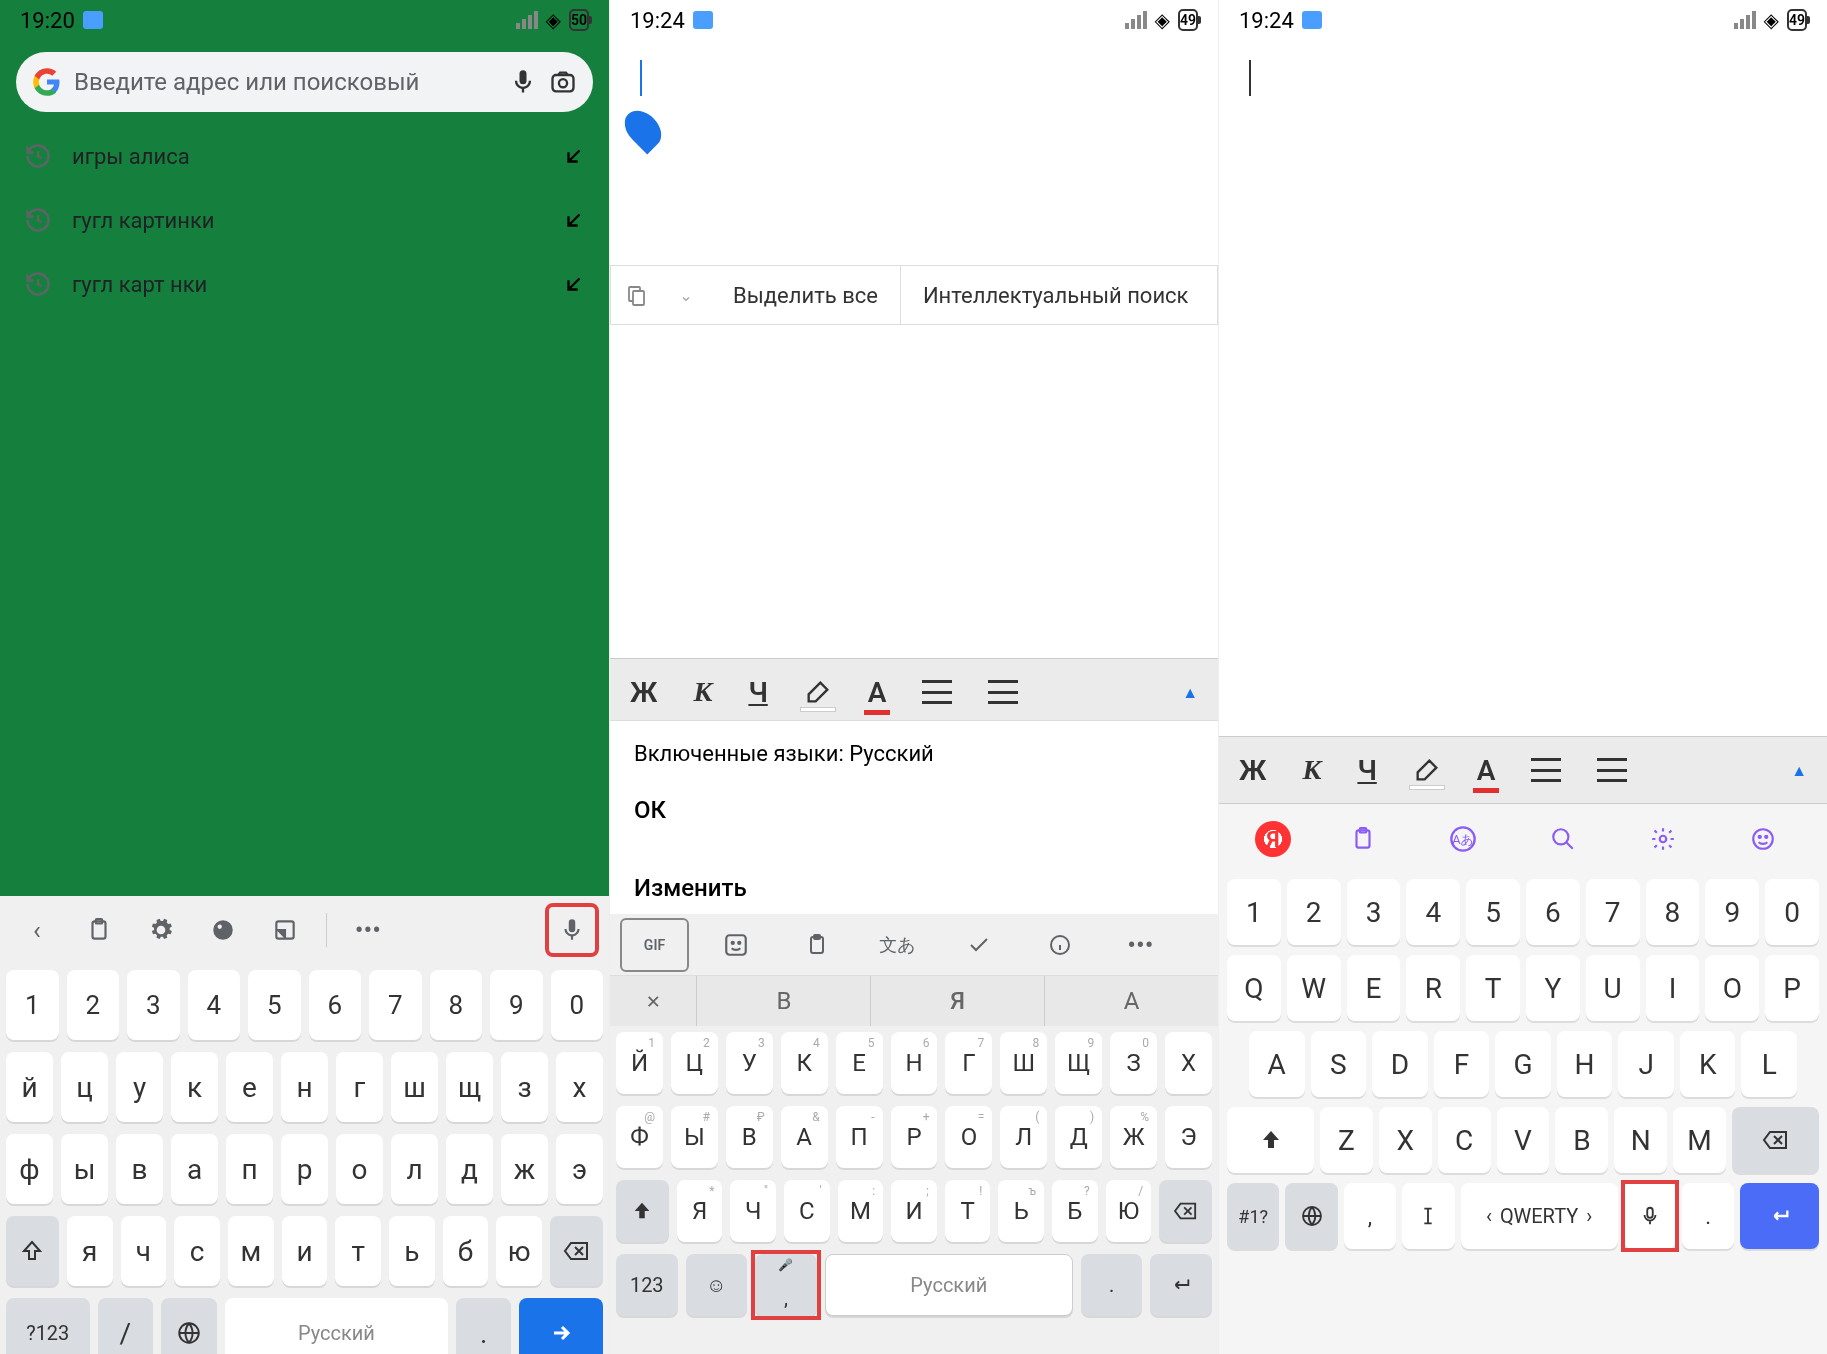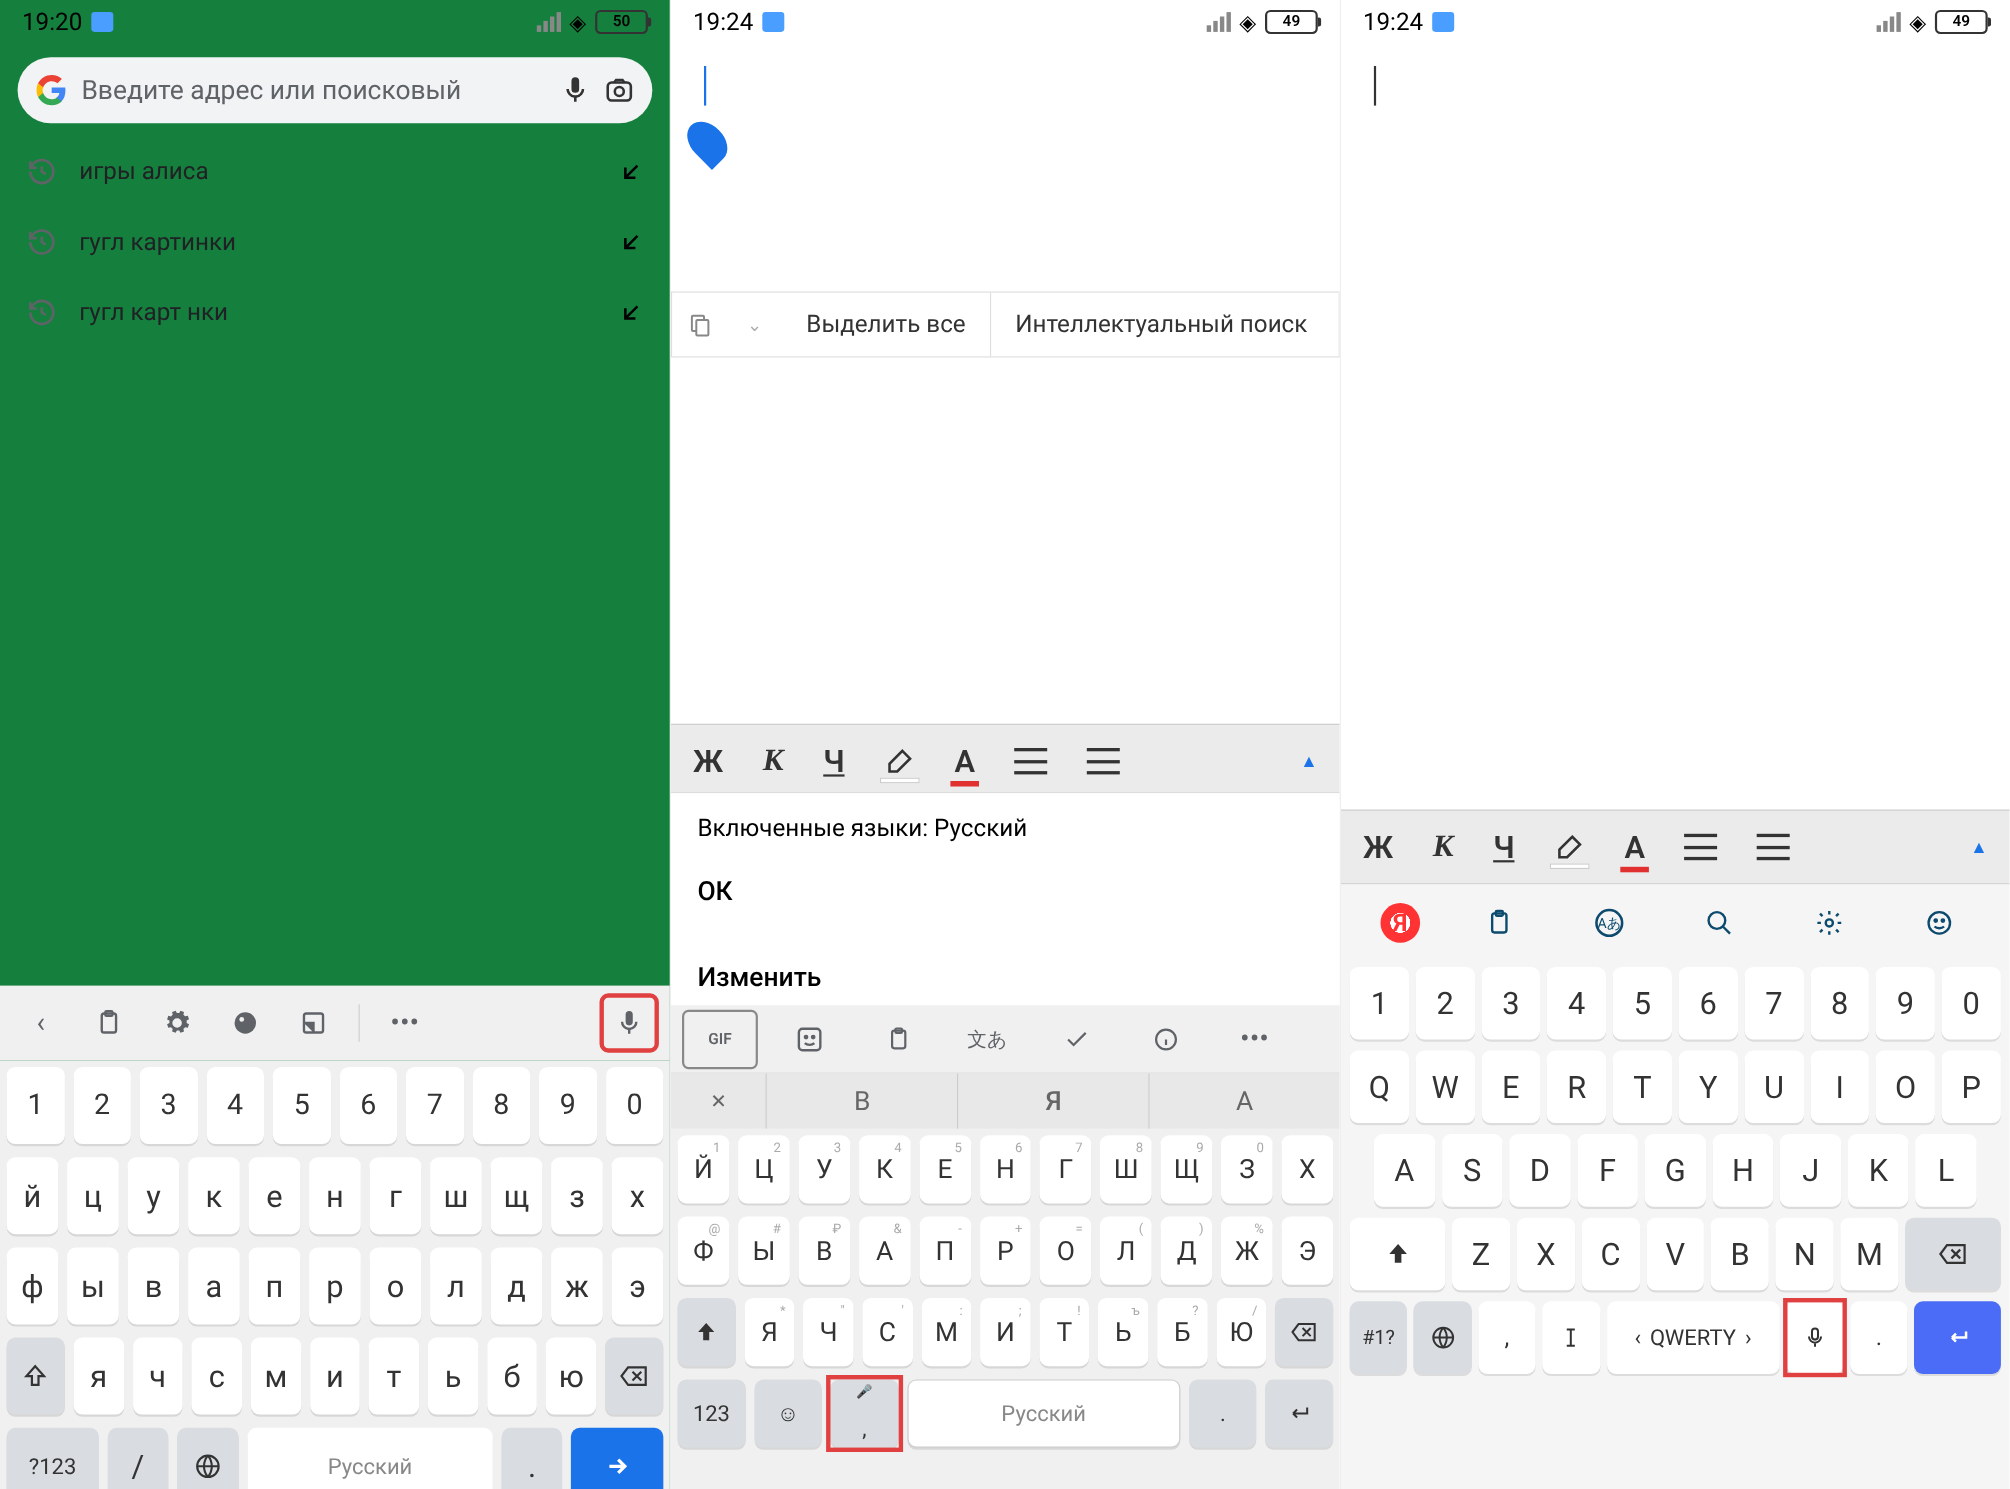--- a/index.html
+++ b/index.html
@@ -10,21 +10,21 @@
 .p3 { width: 609px; background: #fff; border-left: 1px solid #eee; }
 
 .status-bar { height: 40px; display: flex; align-items: center; justify-content: space-between; padding: 0 20px; font-size: 22px; font-weight: 400; }
 .status-left { display: flex; align-items: center; gap: 8px; }
 .status-right { display: flex; align-items: center; gap: 8px; }
 .app-badge { width: 20px; height: 18px; background: #4a9eff; border-radius: 3px; }
 .signal { display: inline-flex; align-items: flex-end; gap: 2px; }
 .signal span { width: 4px; background: #888; }
 .signal span:nth-child(1){height:6px}.signal span:nth-child(2){height:10px}.signal span:nth-child(3){height:14px}.signal span:nth-child(4){height:18px}
 .wifi { font-size: 20px; }
-.battery { border: 2px solid #333; border-radius: 5px; padding: 1px 14px; font-size: 14px; font-weight: 600; position: relative; }
+.battery { border: 2px solid #333; border-radius: 5px; padding: 1px 0; font-size: 14px; font-weight: 600; position: relative; }
 .battery::after { content:''; position:absolute; right:-5px; top:5px; width:3px; height:8px; background:#333; border-radius:0 2px 2px 0; }
 
 .search-bar { margin: 12px 16px; background: #f1f3f4; border-radius: 30px; height: 60px; display: flex; align-items: center; padding: 0 16px; gap: 12px; }
 .g-logo { width: 30px; height: 30px; }
 .search-text { flex: 1; color: #5f6368; font-size: 24px; }
 .mic-icon, .cam-icon { width: 28px; height: 28px; color: #333; }
 
 .suggest { display: flex; align-items: center; padding: 18px 24px; gap: 20px; }
 .suggest-icon { width: 28px; height: 28px; color: #5f6368; }
 .suggest-text { flex: 1; font-size: 22px; color: #202124; }
@@ -74,21 +74,21 @@
 .p2 .cand-row { height: 50px; display: flex; background: #e8e8e8; }
 .p2 .cand { flex: 1; display: flex; align-items: center; justify-content: center; font-size: 24px; color: #666; border-right: 1px solid #ccc; }
 .p2 .krow .key { height: 62px; font-size: 24px; position: relative; }
 .p2 .key .hint { position: absolute; top: 4px; right: 8px; font-size: 12px; color: #aaa; }
 .p2 .krow.bot .key { font-size: 20px; }
 .p2 .mic-key { position: relative; }
 .p2 .mic-key .red-box { position: absolute; inset: -4px; border: 4px solid #e04040; }
 
 .p3 .kbd { height: 550px; background: #f5f5f5; }
 .p3 .app-row { height: 70px; display: flex; align-items: center; justify-content: space-around; padding: 0 14px; }
-.p3 .app-row .tb-btn { width: 56px; color: #0c4a6e; }
+.p3 .app-row .tb-btn { width: 56px; color: #8b5cf6; }
 .ya-logo { width: 36px; height: 36px; background: radial-gradient(circle, #fff 35%, #f33 36%); border-radius: 50%; display: flex; align-items: center; justify-content: center; color: #f33; font-weight: bold; font-size: 22px; }
 .p3 .key { height: 66px; font-size: 28px; }
 .p3 .krow { gap: 6px; padding: 5px 8px; }
 .p3 .key.shift { background: #fff; }
 .p3 .key.enter3 { background: #4a6cf7; color: #fff; }
 .p3 .space-key { flex: 3; font-size: 20px; display: flex; align-items: center; gap: 8px; }
 .p3 .bot-key { font-size: 22px; }
 .p3 .mic3 { position: relative; }
 .p3 .mic3 .red-box { position: absolute; inset: -3px; border: 4px solid #e04040; }
 

